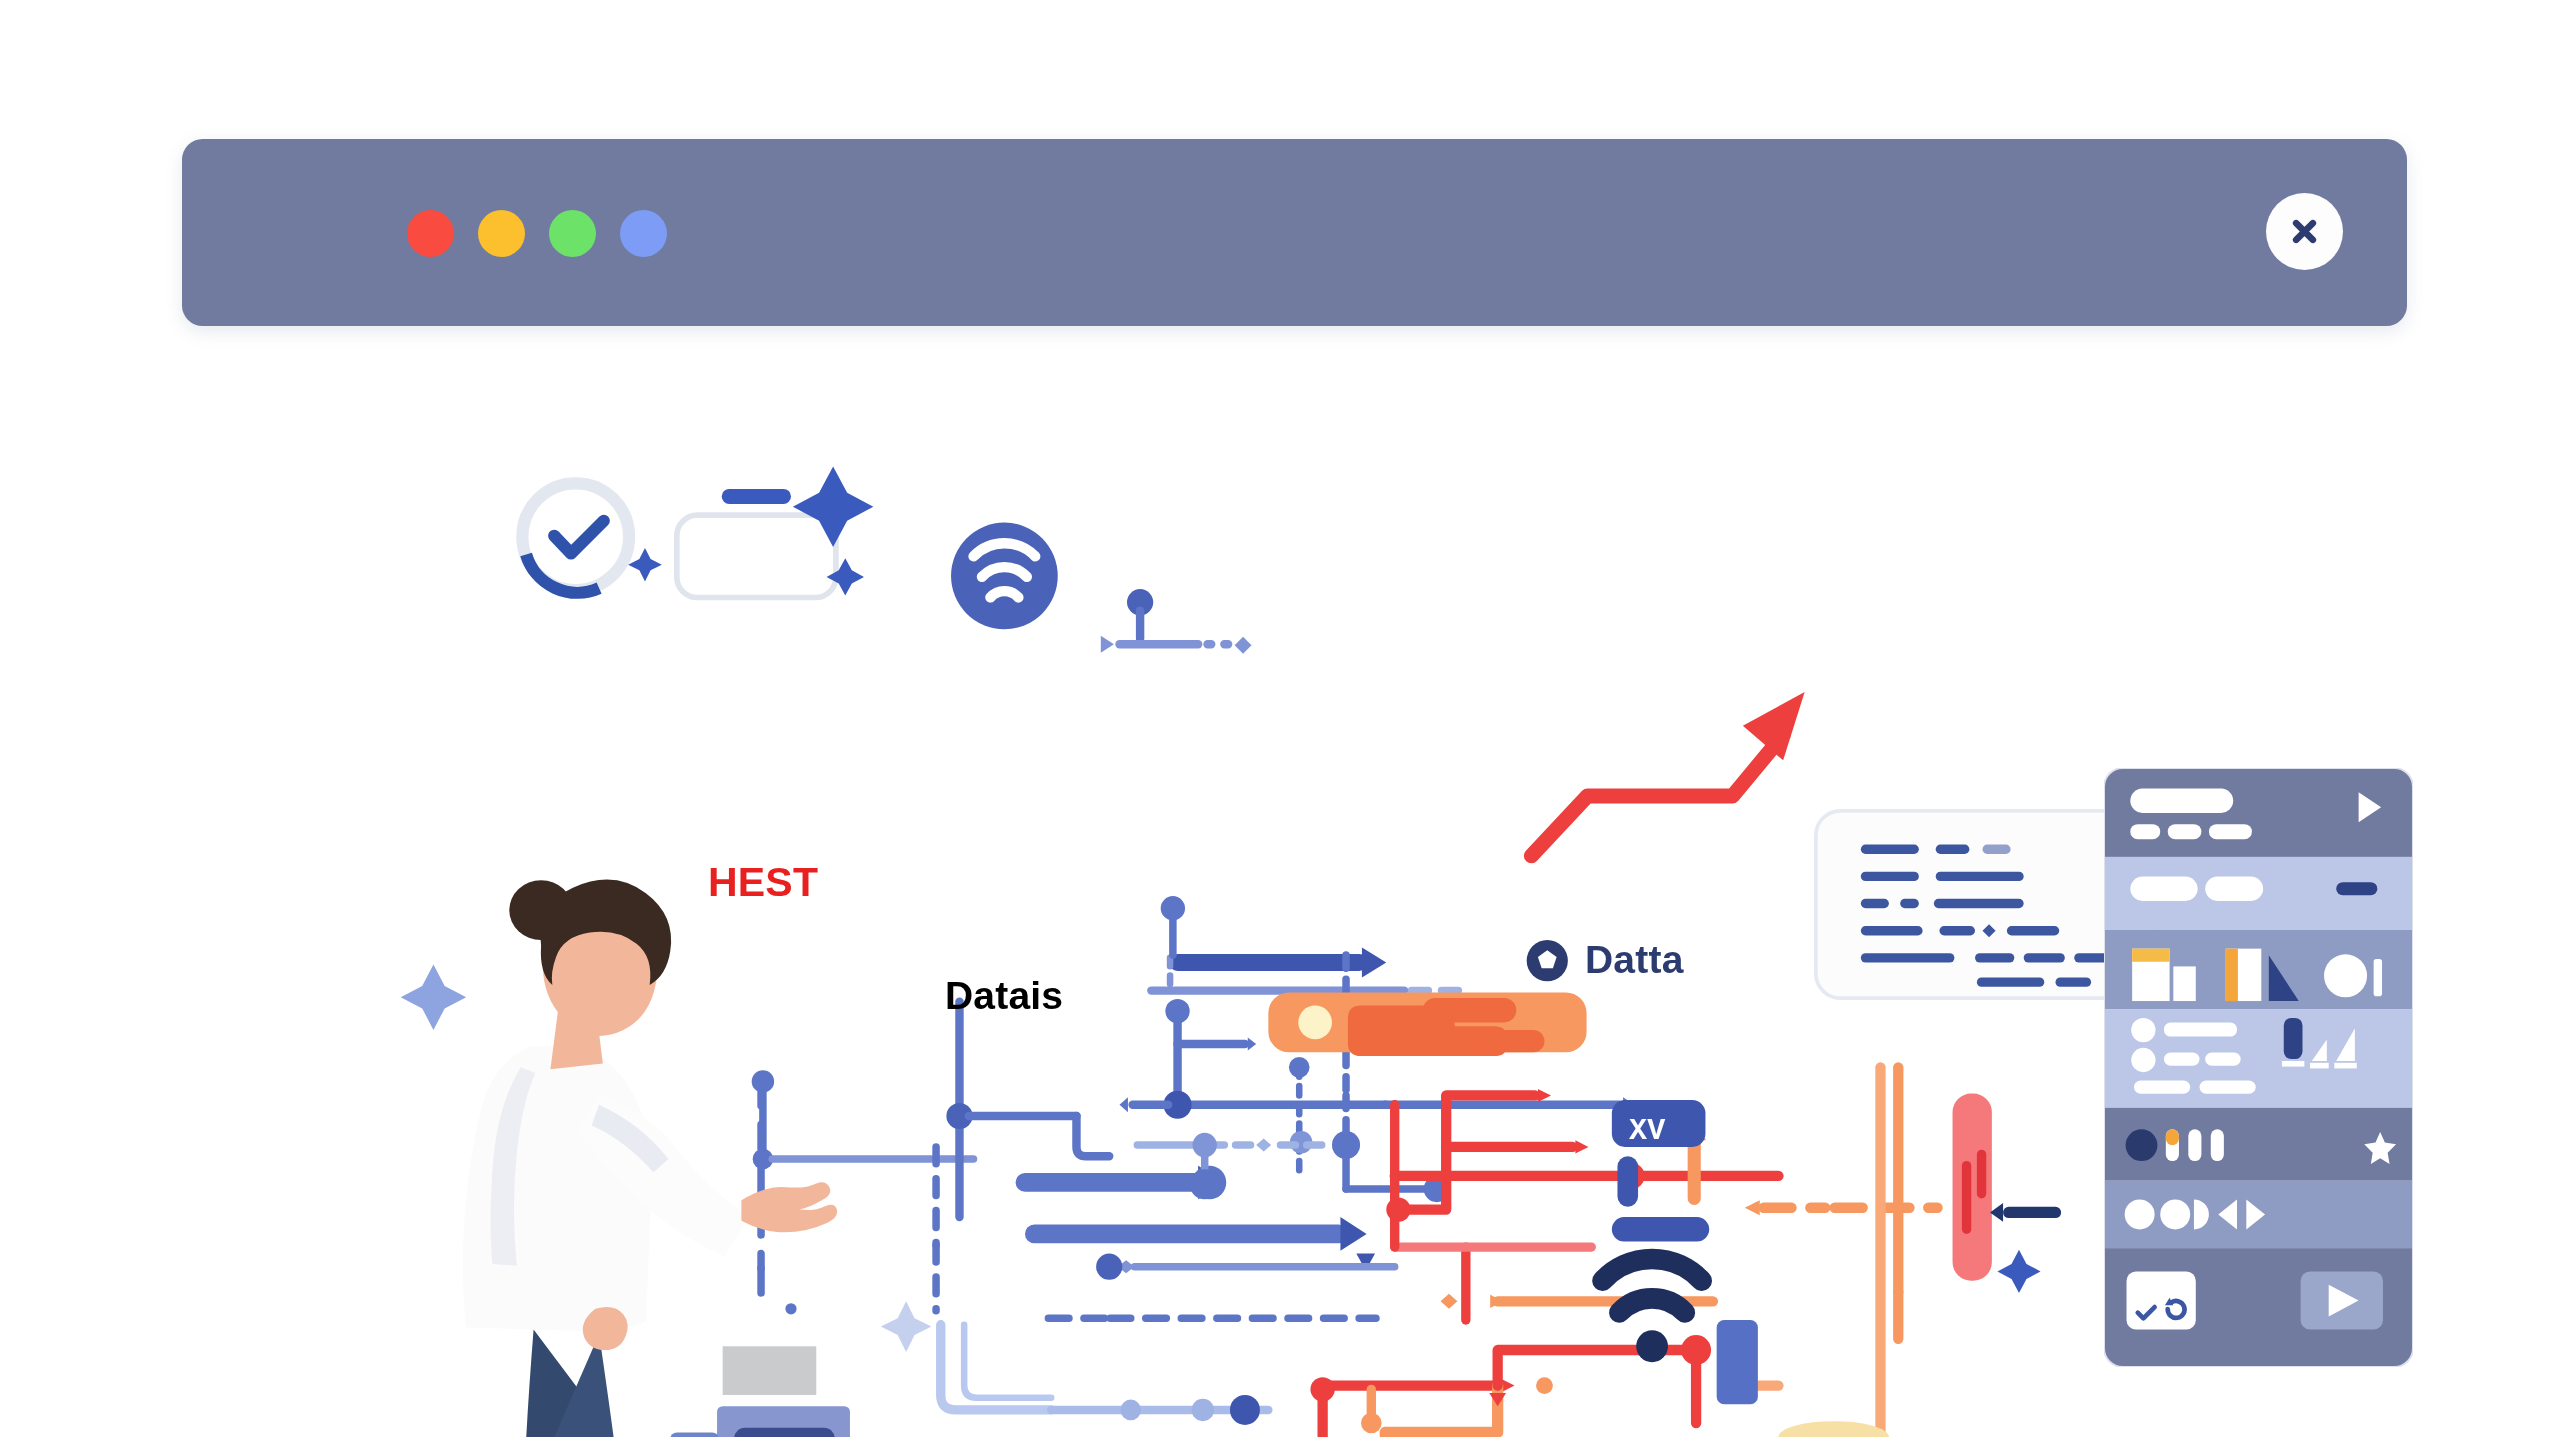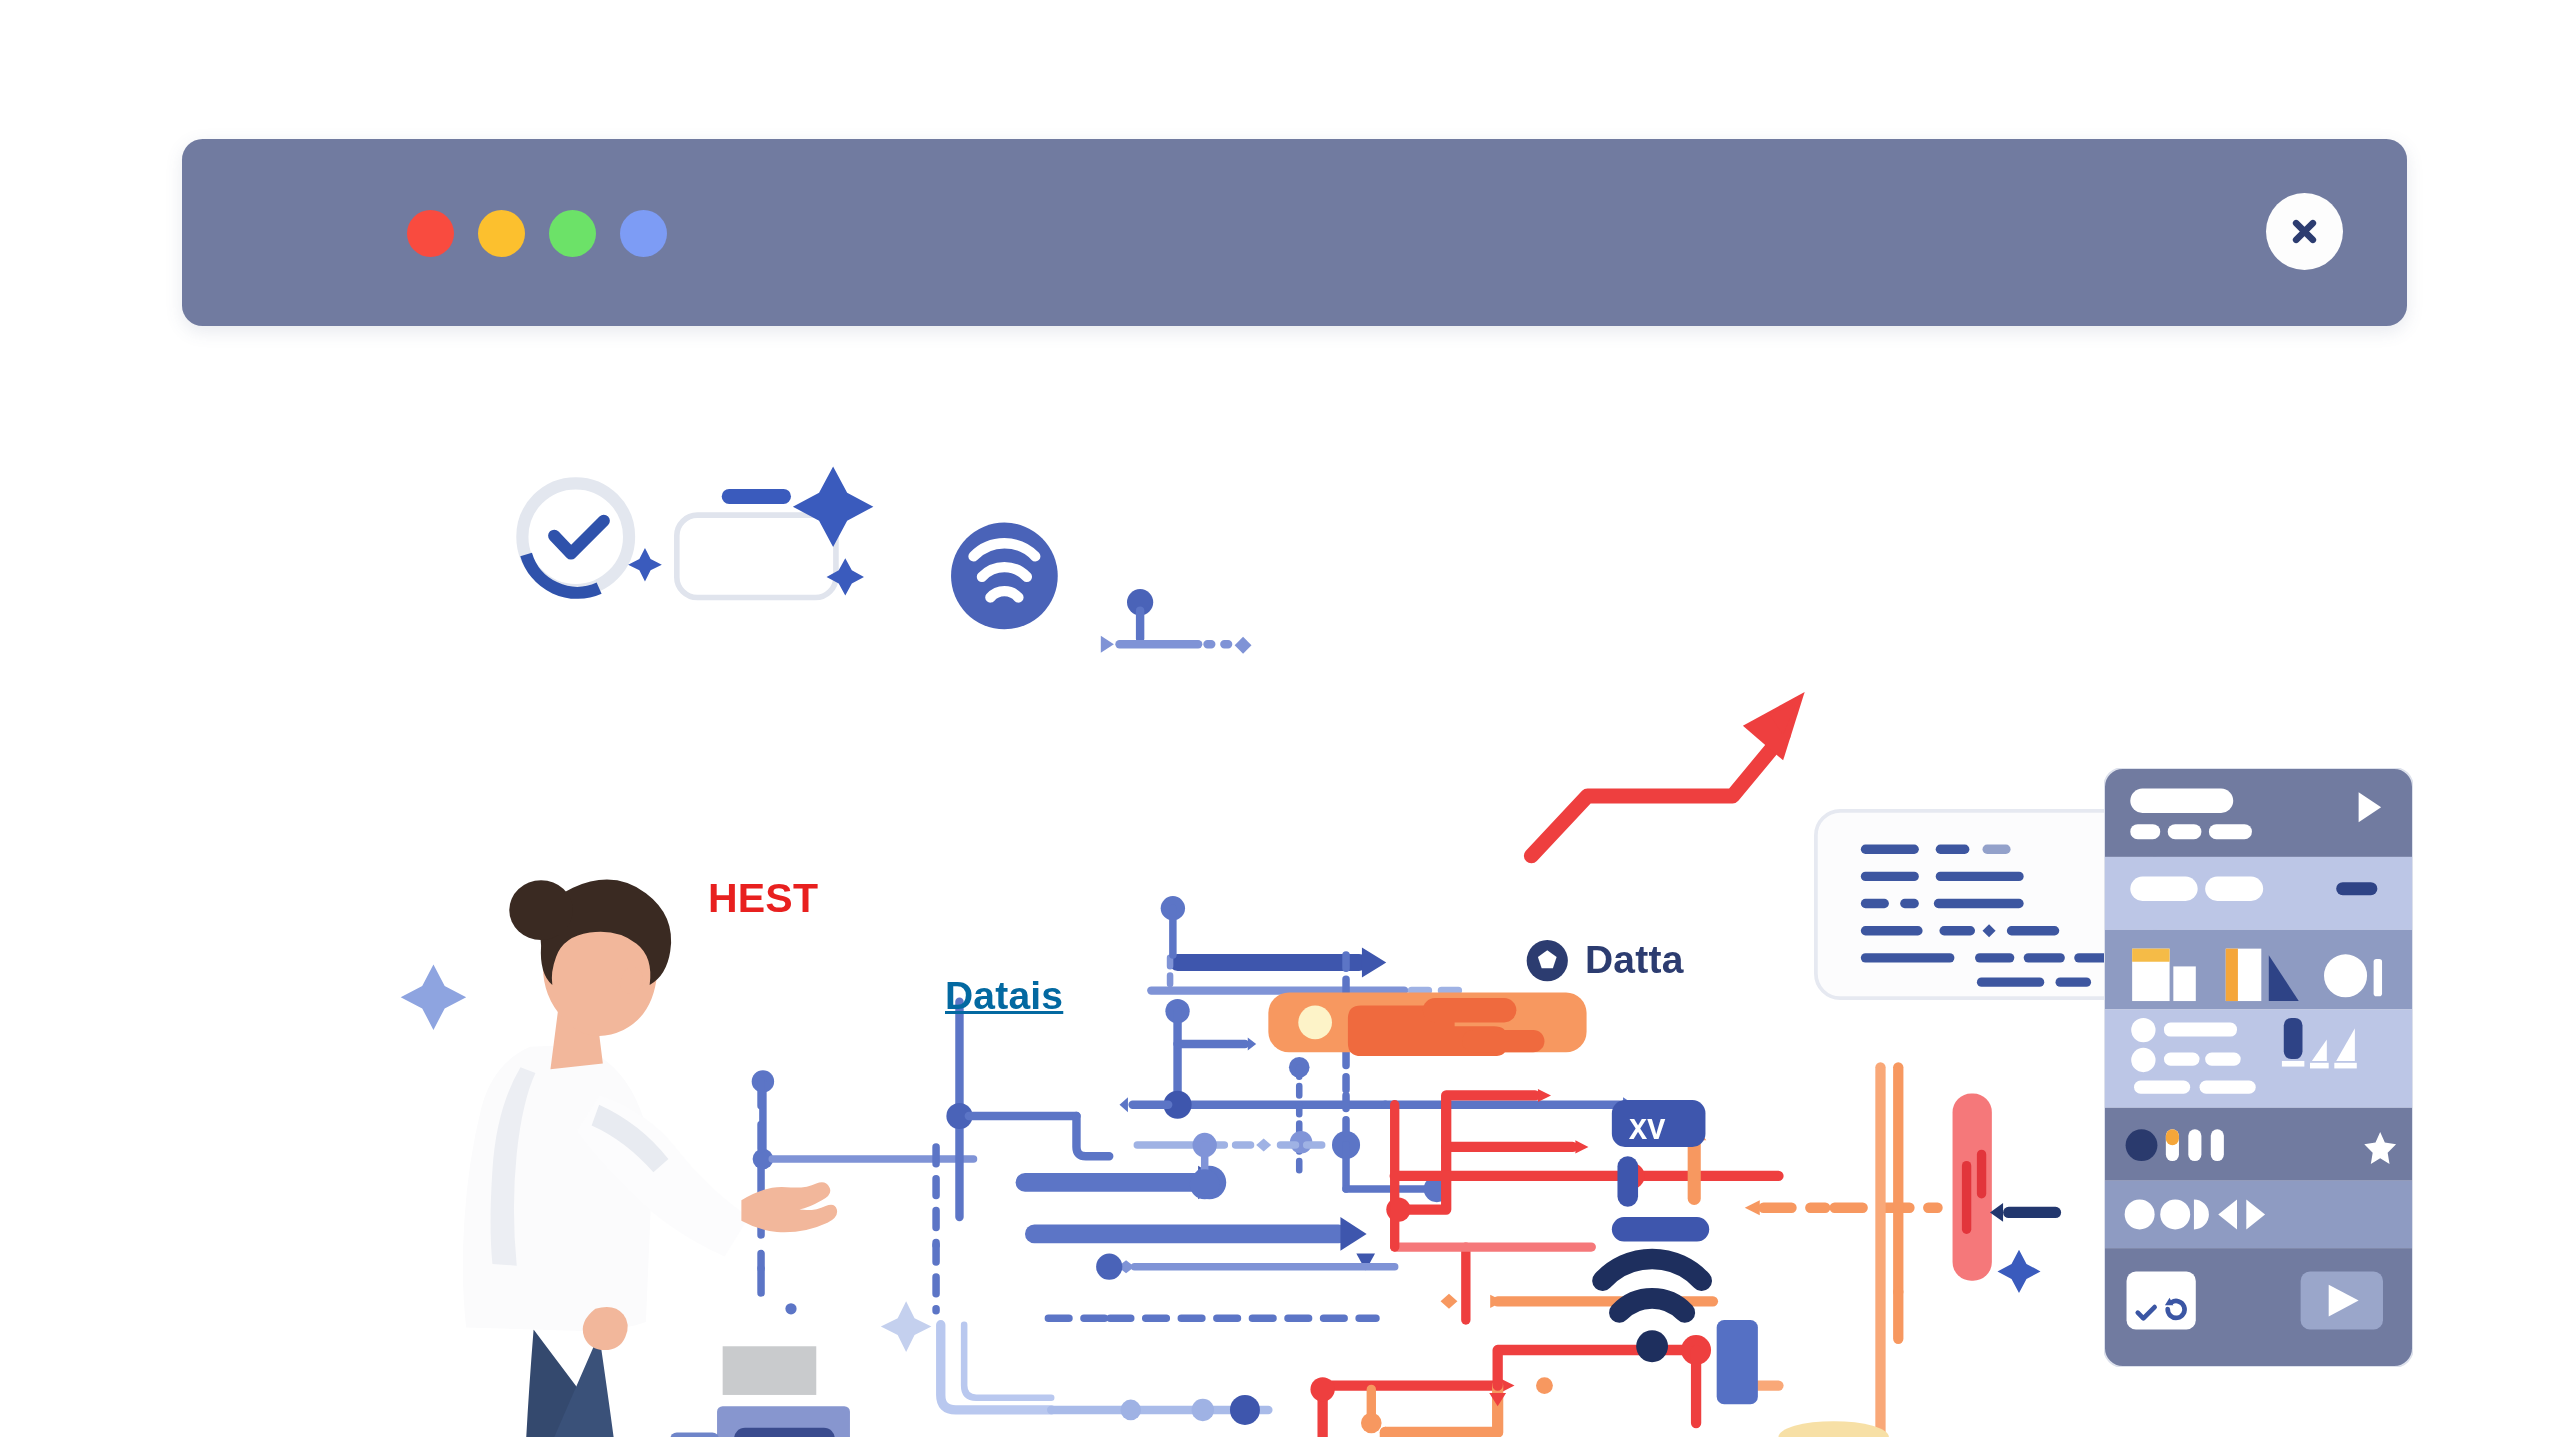--- a/index.html
+++ b/index.html
@@ -22,23 +22,23 @@
     position:absolute;right:64px;top:54px;width:77px;height:77px;border-radius:50%;
     background:#fdfdfd;display:flex;align-items:center;justify-content:center;cursor:pointer;
   }
   #close-button svg{display:block;}
 
   
   #illustration{position:absolute;left:0;top:356px;width:2576px;height:1082px;}
   #illu-svg{position:absolute;left:0;top:0;width:2576px;height:1082px;}
 
   .lbl{position:absolute;font-weight:bold;letter-spacing:0.2px;pointer-events:none;}
-  #label-datais{left:945px;top:618px;font-size:39px;color:#0369a1;text-decoration:underline;}
+  #label-datais{left:945px;top:618px;font-size:39px;color:#000000;}
   #label-datta{left:1565px;top:582px;font-size:39px;color:#2c3c70;margin-left:20px;}
-  #label-hest{left:708px;top:519px;font-size:41px;color:#e8201f;}
+  #label-hest{left:708px;top:503px;font-size:41px;color:#e8201f;}
   #label-xv{left:1629px;top:758px;font-size:30px;color:#ffffff;font-family:Liberation Mono, monospace;}
 </style>
 </head>
 <body>
 
 <div id="window-titlebar">
   <div class="dot" id="dot-red"></div>
   <div class="dot" id="dot-yellow"></div>
   <div class="dot" id="dot-green"></div>
   <div class="dot" id="dot-blue"></div>

